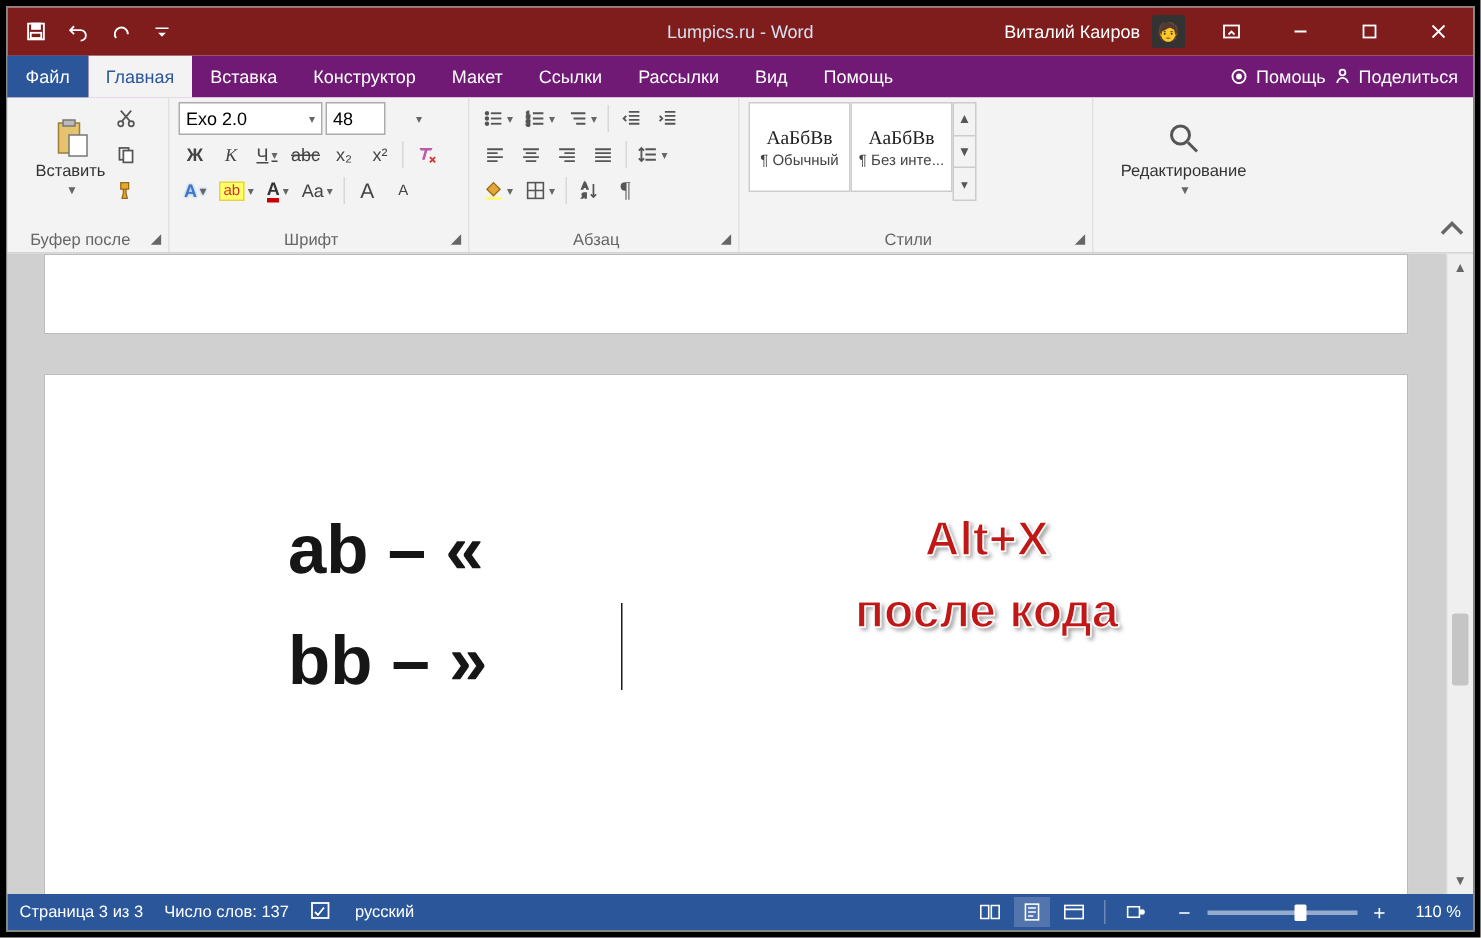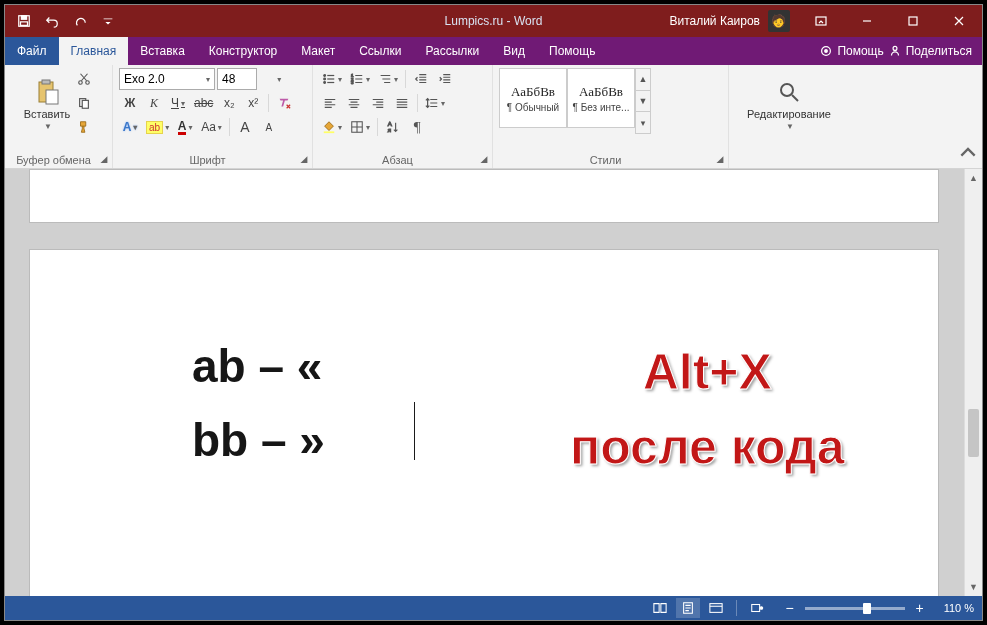--- a/index.html
+++ b/index.html
@@ -73,21 +73,21 @@
 
 .collapse-btn { position: absolute; right: 4px; bottom: 4px; width: 20px; height: 20px; display: flex; align-items: center; justify-content: center; cursor: pointer; color: #666; }
 
 
 .doc-area { flex: 1; background: #d0d0d0; position: relative; overflow: hidden; }
 .page-strip { position: absolute; left: 24px; top: 0; width: 910px; height: 54px; background: #fff; border: 1px solid #bbb; }
 .page { position: absolute; left: 24px; top: 80px; width: 910px; height: 440px; background: #fff; border: 1px solid #bbb; }
 .doc-text { position: absolute; left: 162px; top: 80px; font-size: 46px; font-weight: bold; color: #161616; font-family: Arial, sans-serif; line-height: 1.6; }
 .doc-line { white-space: pre; }
 .text-cursor { position: absolute; left: 384px; top: 152px; width: 1px; height: 58px; background: #1a1a1a; }
-.overlay-text { position: absolute; left: 540px; top: 85px; font-size: 50px; font-weight: bold; font-family: Arial, sans-serif; color: #c21717; text-align: center; line-height: 1.5; -webkit-text-stroke: 1px #fff; text-shadow: 0 0 2px #fff, 2px 2px 3px rgba(0,0,0,.4); }
+.overlay-text { position: absolute; left: 540px; top: 85px; font-size: 32px; font-weight: bold; font-family: Arial, sans-serif; color: #c21717; text-align: center; line-height: 1.5; -webkit-text-stroke: 1px #fff; text-shadow: 0 0 2px #fff, 2px 2px 3px rgba(0,0,0,.4); }
 .vscroll { position: absolute; right: 0; top: 0; width: 18px; height: 100%; background: #efefef; border-left: 1px solid #ddd; }
 .vscroll .arrow { height: 18px; display: flex; align-items: center; justify-content: center; color: #666; font-size: 9px; cursor: pointer; }
 .vscroll .thumb { position: absolute; left: 3px; right: 3px; top: 240px; height: 48px; background: #c5c5c5; border-radius: 2px; cursor: pointer; }
 .vscroll .arrow.bottom { position: absolute; bottom: 0; width: 100%; }
 
 
 .statusbar { height: 24px; background: #2b579a; color: #fff; display: flex; align-items: center; font-size: 11px; padding: 0 8px; }
 .sb-left { display: flex; align-items: center; gap: 14px; }
 .sb-item { cursor: pointer; display: flex; align-items: center; gap: 4px; }
 .sb-spacer { flex: 1; }
@@ -218,21 +218,21 @@
                 <rect x="6" y="5" width="7" height="9" fill="#fff"></rect>
               </svg>
             </div>
           <div class="rb">
               <svg viewBox="0 0 16 16" fill="#e6a637" stroke="#9a6a17" stroke-width="1">
                 <path d="M4 2h6v5H4zM6 7v3l-1 4h4l-1-4V7"></path>
               </svg>
             </div>
         </div>
       </div>
-      <div class="group-label">Буфер обмена</div>
+      <div class="group-label">Буфер после</div>
       <div class="group-launcher">◢</div>
     </div>
 
     <div class="group font-group">
       <div class="group-rows">
         <div class="row">
           <div class="font-select font-name">
             <span>Exo 2.0</span>
               <span class="dd-caret">▾</span>
           </div>
@@ -437,20 +437,31 @@
       </div>
     </div>
     <div class="vscroll">
       <div class="arrow">▲</div>
       <div class="thumb"></div>
       <div class="arrow bottom">▼</div>
     </div>
   </div>
 
   <div class="statusbar">
+    <div class="sb-left">
+      <span class="sb-item">Страница 3 из 3</span>
+      <span class="sb-item">Число слов: 137</span>
+      <span class="sb-item">
+        <svg width="16" height="14" viewBox="0 0 16 14" fill="none" stroke="#fff" stroke-width="1.2">
+            <rect x="1" y="1" width="11" height="10"></rect>
+            <path d="M3 7l2 2 4-5"></path>
+          </svg>
+      </span>
+      <span class="sb-item">русский</span>
+    </div>
     <div class="sb-spacer"></div>
     <div class="sb-right">
       <div class="view-btn">
           <svg viewBox="0 0 16 14" fill="none" stroke="#fff" stroke-width="1.2">
             <path d="M1 2h6v10H1zM9 2h6v10H9z"></path>
           </svg>
         </div>
       <div class="view-btn active">
           <svg viewBox="0 0 16 14" fill="none" stroke="#fff" stroke-width="1.2">
             <rect x="3" y="1" width="10" height="12"></rect>

